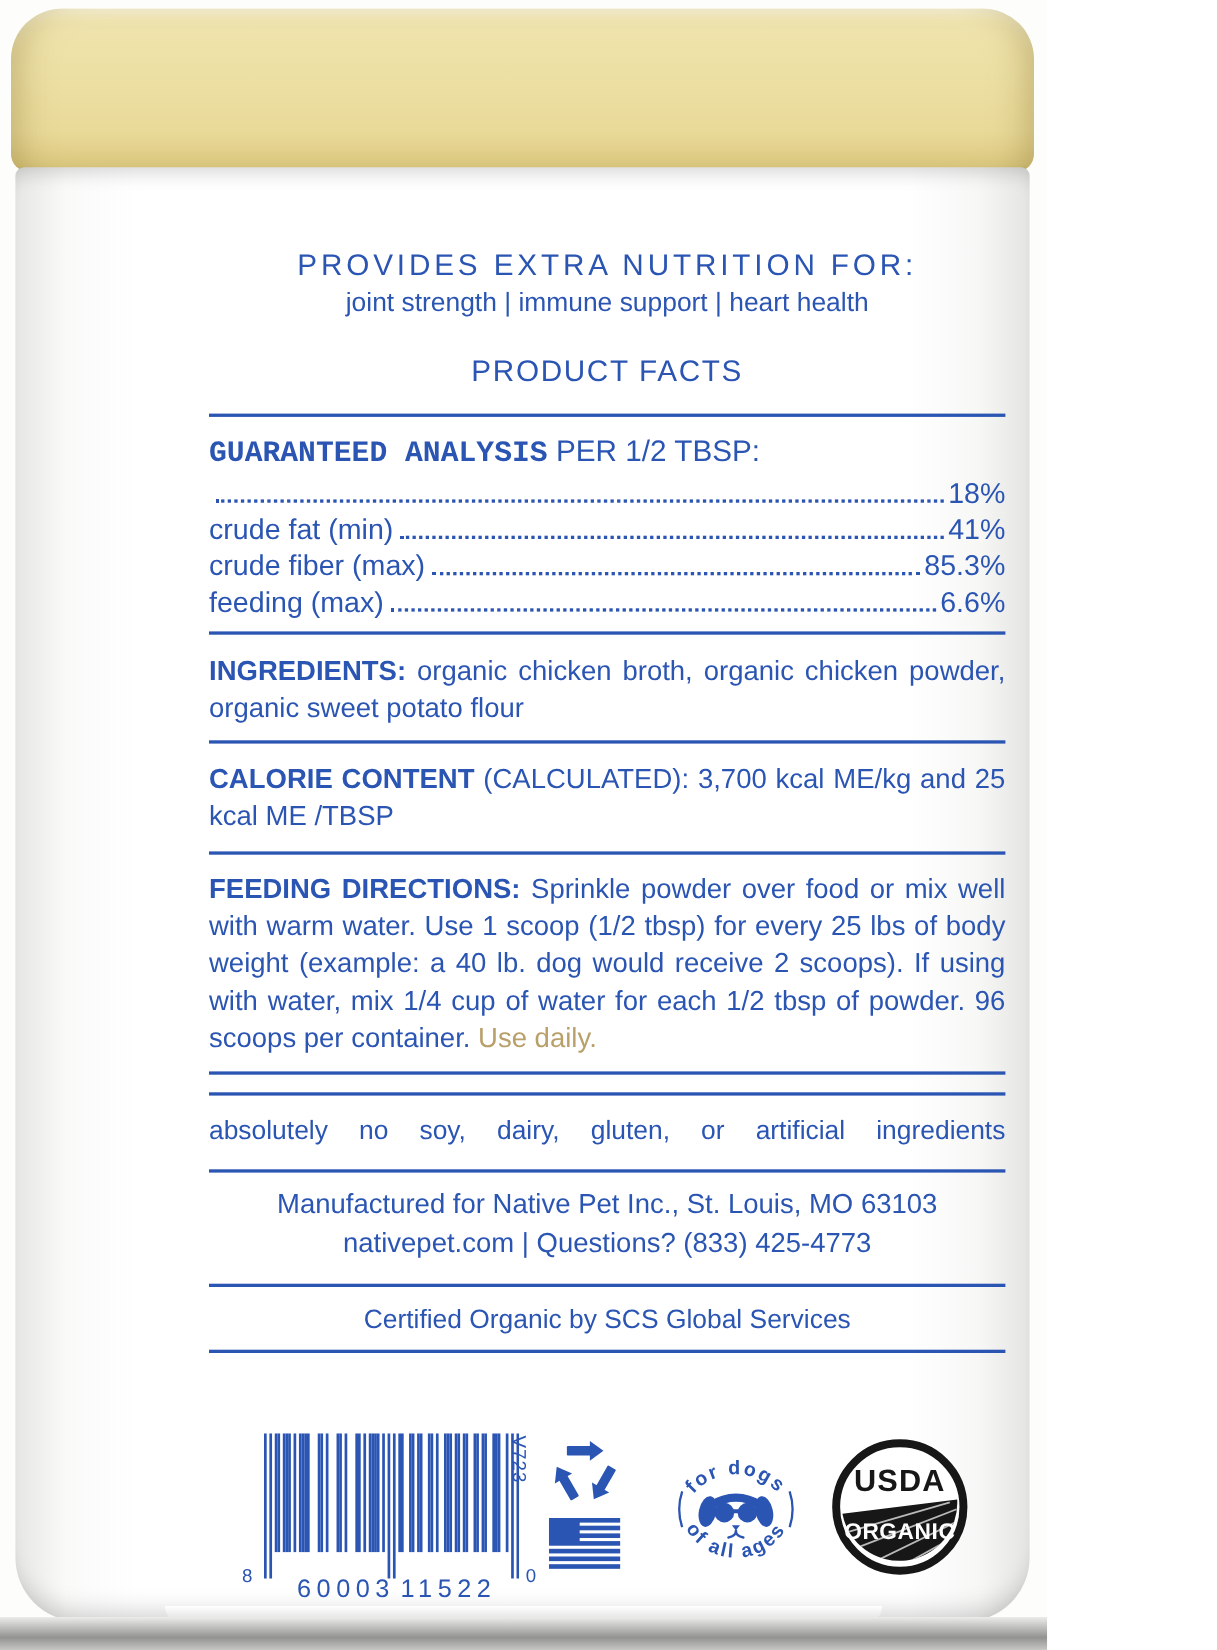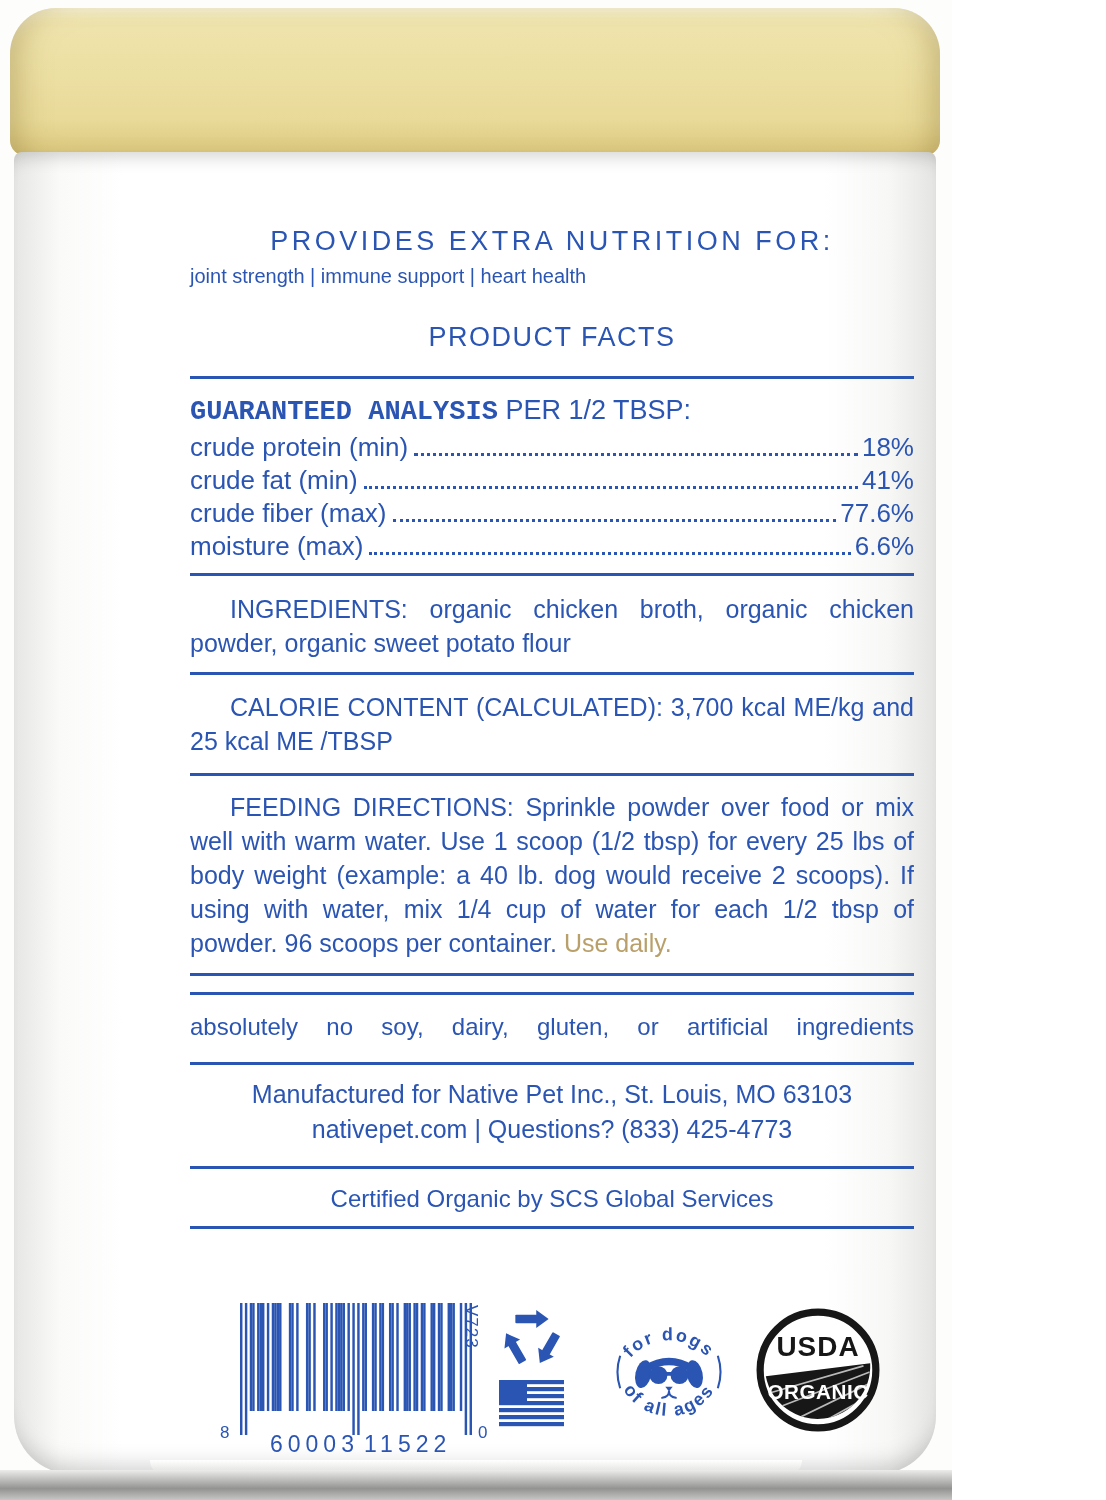--- a/index.html
+++ b/index.html
@@ -34,36 +34,36 @@
   }
   .base-rim{
     position:absolute;left:150px;right:150px;bottom:24px;height:16px;
     background:linear-gradient(180deg,#ffffff,#d9d9d7);
     border-radius:0 0 40px 40px;
   }
 
   
   .content{position:absolute;left:190px;top:224px;width:724px;color:var(--blue);}
   .provides-title{font-size:27px;line-height:34px;letter-spacing:3.5px;text-align:center;font-weight:400;}
-  .provides-sub{font-size:20px;line-height:32px;margin-top:2px;}
+  .provides-sub{font-size:24px;line-height:32px;text-align:center;margin-top:2px;}
   .product-facts{font-size:27px;line-height:34px;font-weight:400;letter-spacing:1.5px;text-align:center;margin-top:28px;}
   .rule{height:3px;background:var(--blue);border:0;}
   .rule.r1{margin-top:22px;} .rule.r2{margin-top:10px;} .rule.r3{margin-top:12px;}
   .rule.r4{margin-top:15px;} .rule.r5{margin-top:13px;} .rule.r6{margin-top:16px;}
   .rule.r7{margin-top:18px;} .rule.r8{margin-top:19px;} .rule.r9{margin-top:11px;}
 
   .ga-heading{font-size:27px;line-height:34px;margin-top:14px;}
   .ga-heading b{font-weight:700;font-family:Liberation Mono, monospace;}
   .ga-rows{margin-top:2px;}
   .ga-row{display:flex;align-items:baseline;font-size:26px;line-height:33px;}
   .ga-dots{flex:1;align-self:flex-end;margin:0 4px 8px 6px;border-bottom:3px dotted var(--blue);}
   .ga-value{white-space:nowrap;}
 
   .para{font-size:25px;line-height:34px;text-align:justify;}
-  .para b{font-weight:400;margin-left:40px;}
+  .para b{font-weight:700;}
   .para b::after{content:" ";}
   .ingredients{margin-top:16px;}
   .calorie{margin-top:15px;}
   .feeding{margin-top:14px;}
   .gold{color:var(--gold);}
   .intermittent{margin-top:12px;}
   .no-bad{margin-top:15px;font-size:24px;line-height:34px;text-align:justify;text-align-last:justify;}
   .mfg{margin-top:12px;font-size:25px;line-height:35px;text-align:center;}
   .certified{margin-top:13px;font-size:24px;line-height:33px;text-align:center;}
 
@@ -94,36 +94,35 @@
     <div class="product-facts">PRODUCT FACTS</div>
 
     <div class="rule r1"></div>
 
     <div class="ga-heading">
       <b>GUARANTEED ANALYSIS</b>
       <span>PER 1/2 TBSP:</span>
     </div>
     <div class="ga-rows">
       <div class="ga-row">
-        <span>crude protein (min)</span>
         <span class="ga-dots"></span>
         <span class="ga-value">18%</span>
       </div>
       <div class="ga-row">
         <span>crude fat (min)</span>
         <span class="ga-dots"></span>
         <span class="ga-value">41%</span>
       </div>
       <div class="ga-row">
         <span>crude fiber (max)</span>
         <span class="ga-dots"></span>
-        <span class="ga-value">77.6%</span>
+        <span class="ga-value">85.3%</span>
       </div>
       <div class="ga-row">
-        <span>moisture (max)</span>
+        <span>feeding (max)</span>
         <span class="ga-dots"></span>
         <span class="ga-value">6.6%</span>
       </div>
     </div>
 
     <div class="rule r2"></div>
 
     <p class="para ingredients"><b>INGREDIENTS:</b><span>organic chicken broth, organic chicken powder, organic sweet potato flour</span></p>
 
     <div class="rule r3"></div>

